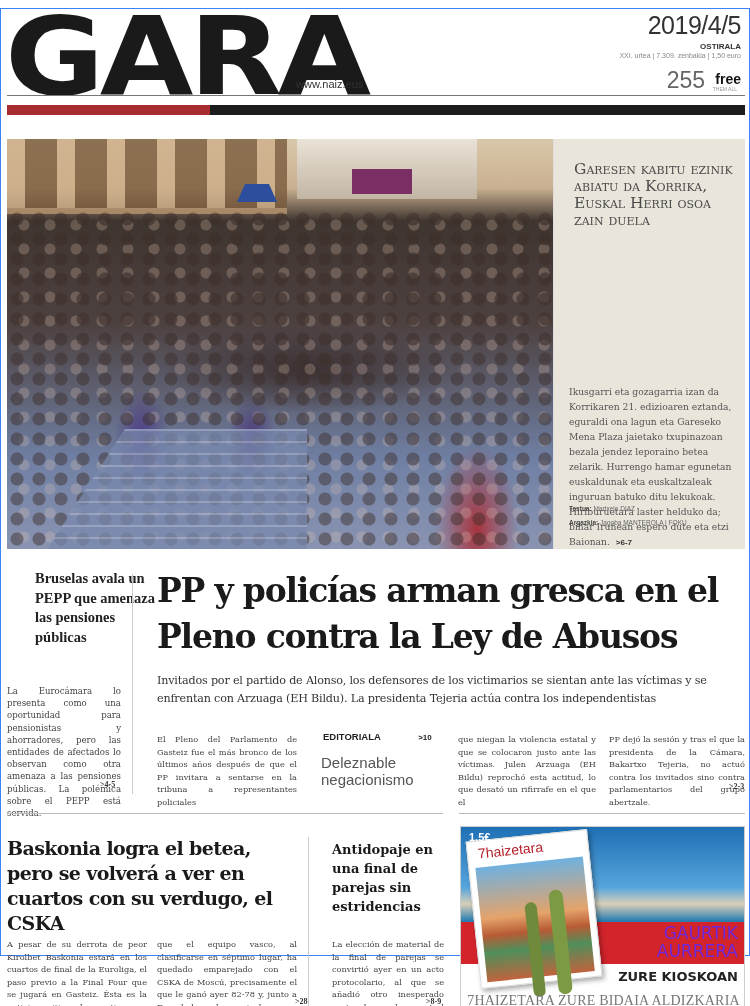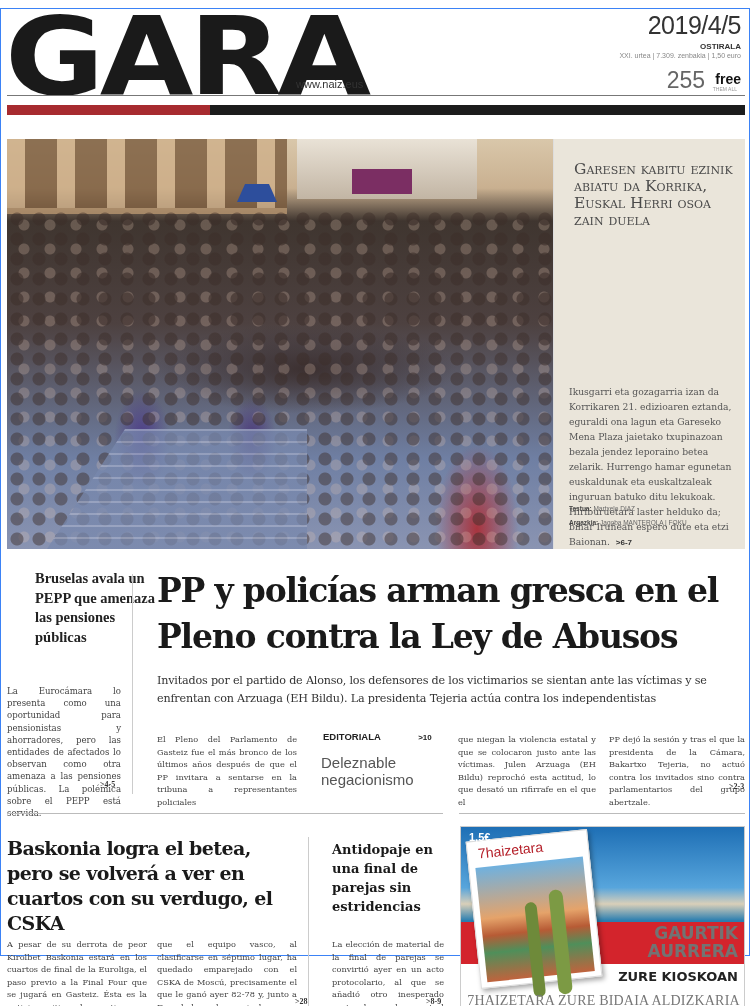--- a/index.html
+++ b/index.html
@@ -86,21 +86,21 @@
   .ad { left: 459px; top: 817px; width: 285px; height: 185px; border: 1px solid #ccc; overflow: hidden; background: #fff; }
   .ad-sky { left: 0; top: 0; width: 285px; height: 110px; background: linear-gradient(180deg, #1e6fb5 0%, #57a5dc 55%, #d9cfb9 70%, #2c7fb0 85%, #1c5d94 100%); }
   .ad-red { left: 0; top: 95px; width: 285px; height: 42px; background: #d3242c; }
   .ad-white { left: 0; top: 137px; width: 285px; height: 48px; background: #fff; }
   .ad-mag { left: 12px; top: 8px; width: 122px; height: 148px; background: #fff; border: 1px solid #ddd; transform: rotate(-6deg); box-shadow: 2px 3px 5px rgba(0,0,0,0.35); }
   .ad-mag-img { left: 6px; top: 26px; width: 108px; height: 115px; background: linear-gradient(180deg, #6fb1df 0%, #e5a36a 45%, #b75b35 60%, #4f8f5a 75%, #c0633d 100%); }
   .ad-cactus { left: 45px; top: 40px; width: 12px; height: 95px; background: #6e8a3a; border-radius: 6px; }
   .ad-cactus2 { left: 70px; top: 30px; width: 14px; height: 105px; background: #7c9a44; border-radius: 7px; }
   .ad-mag-title { left: 10px; top: 4px; font-family: "Liberation Sans", sans-serif; font-size: 14px; color: #b5202a; }
   .ad-price { left: 8px; top: 4px; font-family: "Liberation Sans", sans-serif; font-weight: bold; font-size: 11px; color: #fff; }
-  .ad-gaurtik { right: 6px; top: 97px; text-align: right; font-family: "DejaVu Sans", sans-serif; font-weight: bold; font-size: 17px; line-height: 18px; color: #737373; }
+  .ad-gaurtik { right: 6px; top: 97px; text-align: right; font-family: "DejaVu Sans", sans-serif; font-weight: normal; font-size: 17px; line-height: 18px; color: #6d28d9; }
   .ad-kiosk { right: 6px; top: 142px; font-family: "DejaVu Sans", sans-serif; font-weight: bold; font-size: 13px; color: #222; }
   .ad-tag { left: 6px; top: 166px; width: 273px; text-align: center; font-family: Liberation Serif, serif; font-size: 14px; color: #777; letter-spacing: 0.2px; }
 </style>
 </head>
 <body>
 
 <div class="page">
 
   <div class="abs logo">GARA</div>
   <div class="abs site-url">www.naiz.eus</div>

